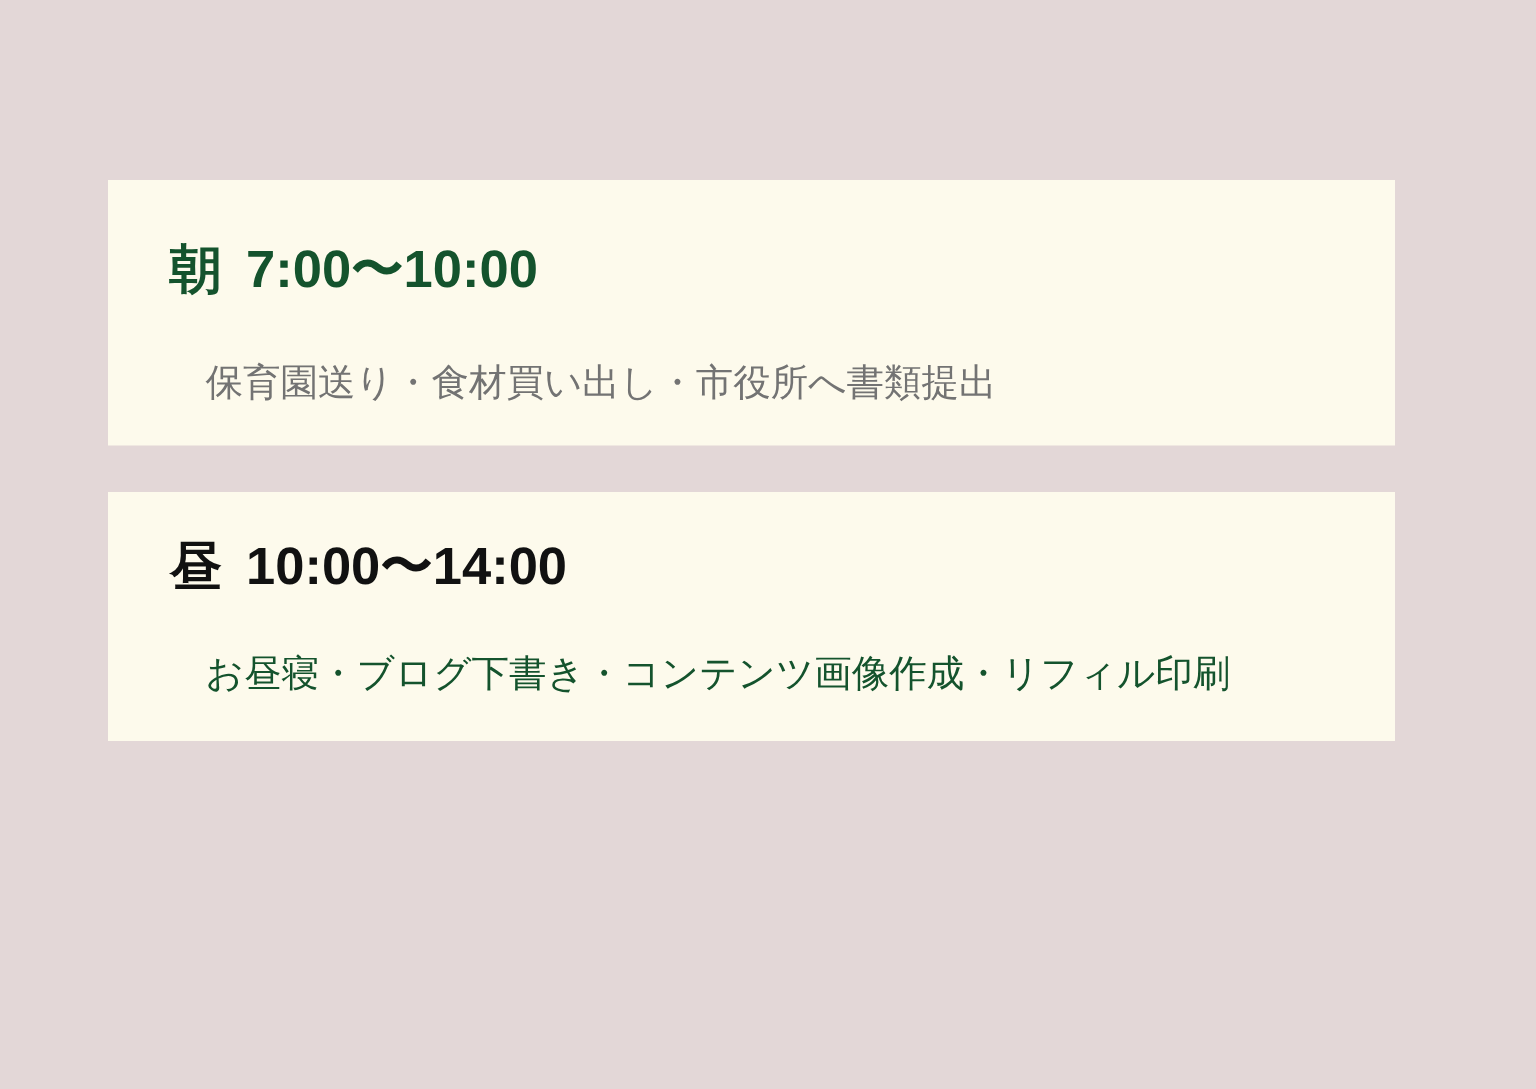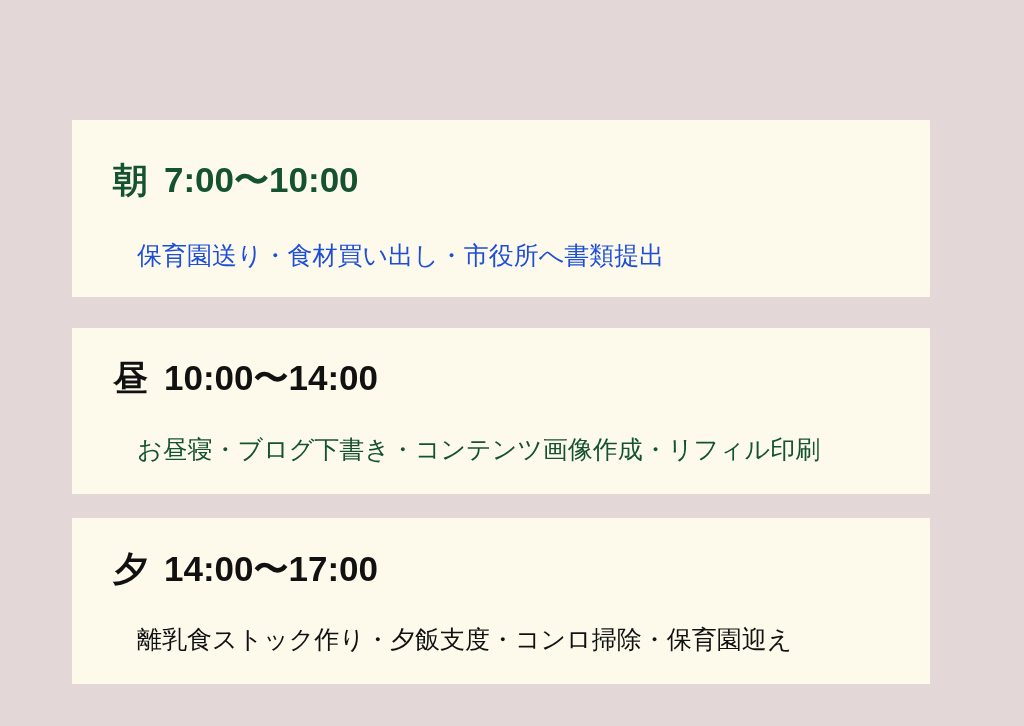--- a/index.html
+++ b/index.html
@@ -42,21 +42,21 @@
     width: 858px;
   }
 
   .time-card {
     background: #fdfaec;
     box-sizing: border-box;
     width: 858px;
     position: relative;
   }
   .time-card.card-0 { height: 177px; margin-bottom: 31px; }
-  .time-card.card-1 { height: 166px; margin-bottom: 24px; }
+  .time-card.card-1 { height: 166px; margin-bottom: 37px; }
   .time-card.card-2 { height: 166px; margin-bottom: 0; }
 
   .card-heading {
     position: absolute;
     left: 41px;
     font-size: 35px;
     font-weight: bold;
     color: #111111;
     line-height: 1.15;
     white-space: nowrap;
@@ -90,31 +90,25 @@
 
 <div class="canvas" style="background: rgb(227, 215, 215);">
 
 
   <div class="card-stack">
 
     <div class="time-card card-0" style="background: rgb(253, 250, 236);">
       <div class="card-heading" style="color: #14532d;">
         <span class="period">朝</span><span class="range">7:00〜10:00</span>
       </div>
-      <div class="card-body" style="color: #1d4ed8;">保育園送り・食材買い出し・市役所へ書類提出</div>
+      <div class="card-body" style="color: #737373;">保育園送り・食材買い出し・市役所へ書類提出</div>
     </div>
 
     <div class="time-card card-1" style="background: rgb(253, 250, 236);">
       <div class="card-heading" style="color: rgb(17, 17, 17);">
         <span class="period">昼</span><span class="range">10:00〜14:00</span>
       </div>
       <div class="card-body" style="color: #14532d;">お昼寝・ブログ下書き・コンテンツ画像作成・リフィル印刷</div>
     </div>
 
-    <div class="time-card card-2" style="background: rgb(253, 250, 236);">
-      <div class="card-heading" style="color: rgb(17, 17, 17);">
-        <span class="period">夕</span><span class="range">14:00〜17:00</span>
-      </div>
-      <div class="card-body" style="color: rgb(17, 17, 17);">離乳食ストック作り・夕飯支度・コンロ掃除・保育園迎え</div>
-    </div>
 
   </div>
 </div>
 
 </body></html>

